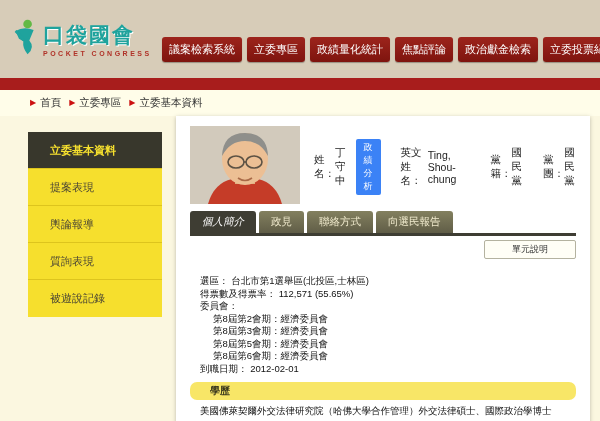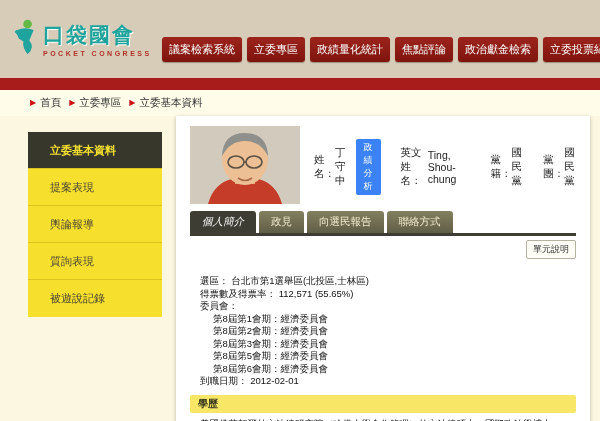--- a/index.html
+++ b/index.html
@@ -38,26 +38,26 @@
   .fields { padding-top:3px; display:flex; flex-direction:row; gap:20px; font-size:10.5px; color:#1c1c1c; }
   .field { display:flex; align-items:center; }
   .analysis-btn { margin-left:10px; background:#3b82f6; color:#fff; border:none; font-size:9px; padding:2px 8px; border-radius:2px; cursor:pointer; font-family:inherit; }
 
   .tabs { display:flex; gap:3px; margin-top:7px; }
   .tab { padding:4px 12px; font-size:10.5px; border-radius:3px 3px 0 0; cursor:pointer; background:linear-gradient(#83805f,#605d47); color:#efe9cc; white-space:nowrap; }
   .tab.active { background:#3e3d33; color:#fff;font-style:italic; }
   .tab-underline { height:3px; background:#3e3d33; }
 
   .help-row { display:flex; justify-content:flex-end; margin-top:4px; }
-  .help-btn { background:#fffef6; border:1px solid #b4b2a0; color:#333; font-size:9px; padding:2px 6px; border-radius:2px; cursor:pointer; font-family:inherit; }
+  .help-btn { background:#fffef6; border:1px solid #b4b2a0; color:#333; font-size:9px; padding:2px 27px; border-radius:2px; cursor:pointer; font-family:inherit; }
 
   .details { margin-top:16px; padding-left:10px; font-size:9.5px; color:#111; line-height:12.5px; }
   .committee-list { padding-left:13px; }
 
-  .section-header { margin-top:7px; background:#f8e667; color:#3c3a1e; font-weight:bold; font-size:10px; padding:2px 8px; border-radius:2px; }
+  .section-header { margin-top:7px; background:#f8e667; color:#3c3a1e; font-weight:bold; font-size:10px; padding:2px 20px; border-radius:7px; }
   .section-lines { padding:4px 0 2px 10px; font-size:9.5px; color:#111; line-height:13px; }
 </style>
 </head>
 <body>
 
 <div class="page">
 
   <header class="site-header">
     <div class="logo">
       <span>
@@ -152,43 +152,42 @@
           <div class="field">
             <span>黨團：</span>
             <span>國民黨</span>
           </div>
         </div>
       </div>
 
       <div class="tabs">
         <div class="tab active">個人簡介</div>
         <div class="tab">政見</div>
+        <div class="tab">聯絡方式</div>
         <div class="tab">向選民報告</div>
-        <div class="tab">聯絡方式</div>
       </div>
       <div class="tab-underline"></div>
 
       <div class="help-row">
         <button class="help-btn">單元說明</button>
       </div>
 
       <div class="details">
         <div>
           <span>選區：</span>
           <span>台北市第1選舉區(北投區,士林區)</span>
         </div>
         <div>
           <span>得票數及得票率：</span>
           <span>112,571 (55.65%)</span>
         </div>
         <div>
           <span>委員會：</span>
         </div>
         <div class="committee-list">
-          <div>第8屆第1會期：經濟委員會</div>
           <div>第8屆第2會期：經濟委員會</div>
           <div>第8屆第3會期：經濟委員會</div>
           <div>第8屆第5會期：經濟委員會</div>
           <div>第8屆第6會期：經濟委員會</div>
         </div>
         <div>
           <span>到職日期：</span>
           <span>2012-02-01</span>
         </div>
       </div>

